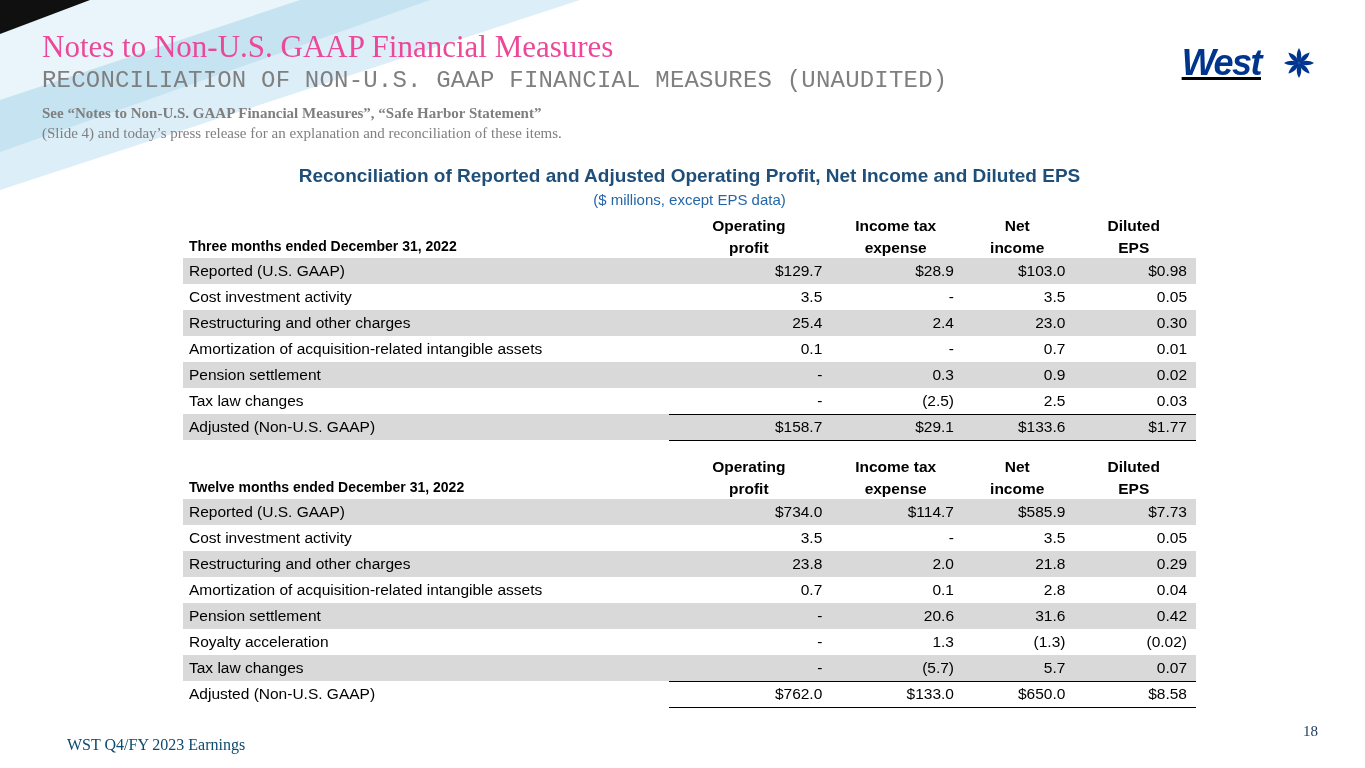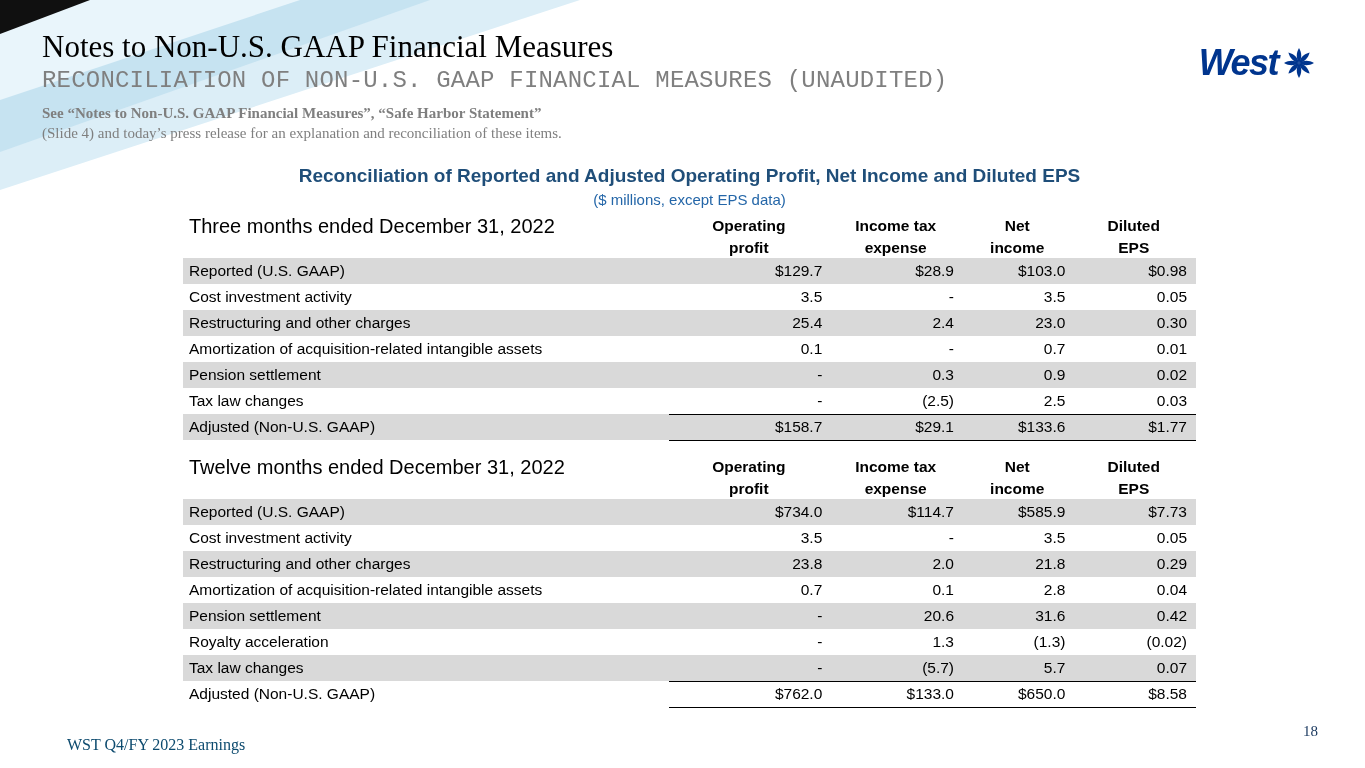--- a/index.html
+++ b/index.html
@@ -14,21 +14,21 @@
   }
   
   .deco { position:absolute; left:0; top:0; pointer-events:none; }
 
   
   .header { position:absolute; left:42px; top:30px; }
   .slide-title {
     font-family:"Liberation Serif", serif;
     font-weight:normal;
     font-size:31px;
-    color:#000000;
+    color:#ec4899;
     line-height:1.1;
   }
   .slide-subtitle {
     font-family:Liberation Mono, monospace;
     font-weight:normal;
     font-size:24px;
     color:#7F7F7F;
     margin-top:3px;
     letter-spacing:0.2px;
   }
@@ -36,21 +36,21 @@
     font-family:"Liberation Serif", serif;
     font-size:15px;
     color:#7F7F7F;
     line-height:1.35;
   }
   .note.first { margin-top:9px;font-weight:bold; }
 
   
   .logo {
     position:absolute; right:48px; top:42px;
-    display:flex; align-items:center; gap:3px;
+    display:flex; align-items:center; gap:20px;text-decoration:underline;
   }
   .logo-text {
     font-family:"Liberation Sans", sans-serif;
     font-weight:bold; font-style:italic;
     font-size:36px; letter-spacing:-1.5px;
     color:#00358E;
   }
 
   
   .content { position:absolute; left:183px; top:165px; width:1013px; }
@@ -80,23 +80,23 @@
   col.c3 { width:11%; }
   col.c4 { width:12%; }
   .fin-table th, .fin-table td {
     height:26px;
     padding:1px 9px 1px 6px;
     vertical-align:middle;
   }
   .fin-table th.period {
     text-align:left;
     vertical-align:bottom;
-    font-weight:normal;
-    padding-bottom:20px;
-    font-size:20px;
+    font-weight:bold;
+    padding-bottom:4px;
+    font-size:14px;
   }
   .fin-table th.colhead {
     text-align:center;
     vertical-align:bottom;
     font-weight:bold;
     line-height:1.4;
     padding-bottom:0;
     font-size:15.5px;
   }
   .fin-table td.label { text-align:left; }

